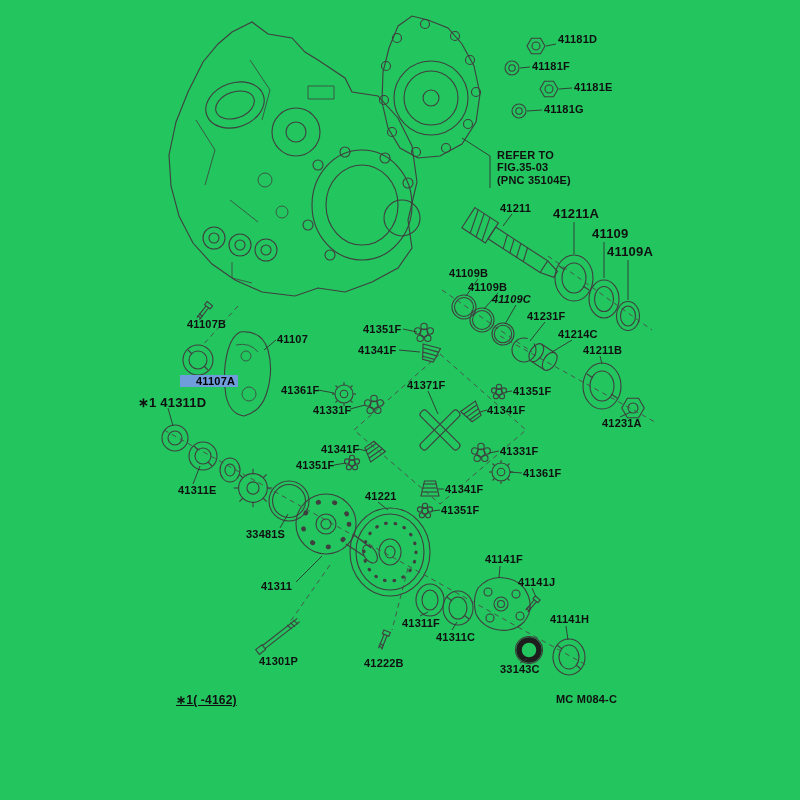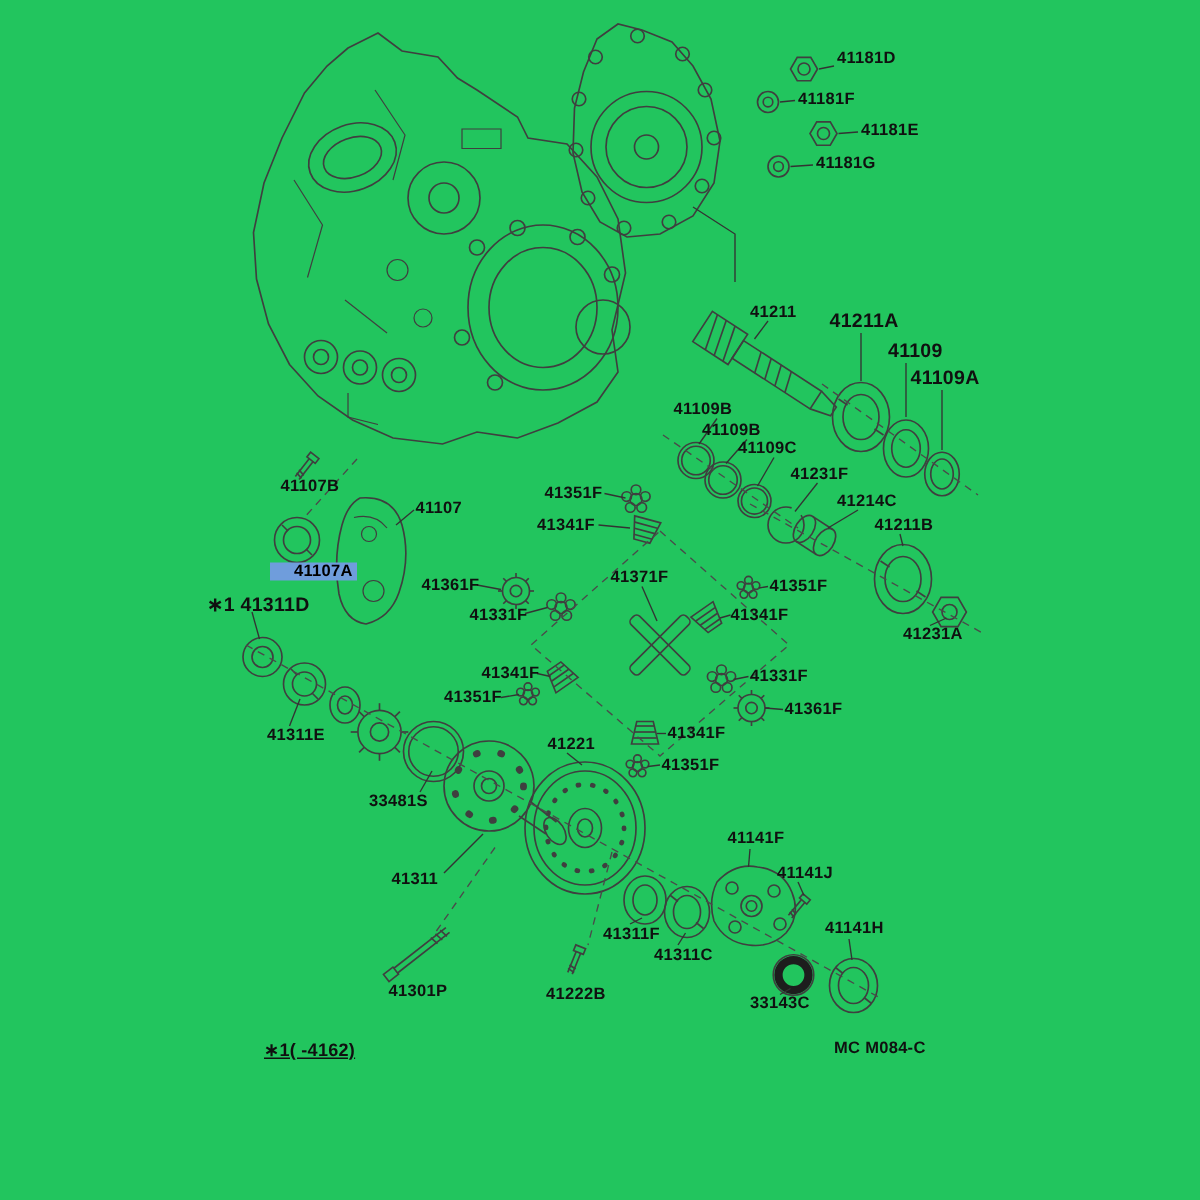--- a/index.html
+++ b/index.html
@@ -343,27 +343,30 @@
       <line class="leader" x1="420" y1="616" x2="428" y2="612"></line>
       <line class="leader" x1="520" y1="663" x2="527" y2="659"></line>
     </g>
   </svg>
 
   <div class="labels">
       <div class="plabel" style="left: 558px; top: 33px;">41181D</div>
       <div class="plabel" style="left: 532px; top: 60px;">41181F</div>
       <div class="plabel" style="left: 574px; top: 81px;">41181E</div>
       <div class="plabel" style="left: 544px; top: 103px;">41181G</div>
+      <div class="plabel refer" style="left: 497px; top: 149px;">REFER TO
+FIG.35-03
+(PNC 35104E)</div>
       <div class="plabel" style="left: 500px; top: 202px;">41211</div>
       <div class="plabel lg" style="left: 553px; top: 207px;">41211A</div>
       <div class="plabel lg" style="left: 592px; top: 227px;">41109</div>
       <div class="plabel lg" style="left: 607px; top: 245px;">41109A</div>
       <div class="plabel" style="left: 449px; top: 267px;">41109B</div>
       <div class="plabel" style="left: 468px; top: 281px;">41109B</div>
-      <div class="plabel" style="left: 492px; top: 293px;">41109C</div>
+      <div class="plabel" style="left: 492px; top: 293px; font-style: italic;">41109C</div>
       <div class="plabel" style="left: 527px; top: 310px;">41231F</div>
       <div class="plabel" style="left: 558px; top: 328px;">41214C</div>
       <div class="plabel" style="left: 583px; top: 344px; text-align: right;">41211B</div>
       <div class="plabel" style="left: 187px; top: 318px;">41107B</div>
       <div class="plabel" style="left: 277px; top: 333px;">41107</div>
       <div class="plabel" style="left: 363px; top: 323px;">41351F</div>
       <div class="plabel" style="left: 358px; top: 344px;">41341F</div>
       <div class="plabel hl" style="left: 180px; top: 375px; background: rgb(111, 157, 220); padding-left: 16px;">41107A</div>
       <div class="plabel lg" style="left: 138px; top: 396px;">∗1 41311D</div>
       <div class="plabel" style="left: 281px; top: 384px;">41361F</div>

